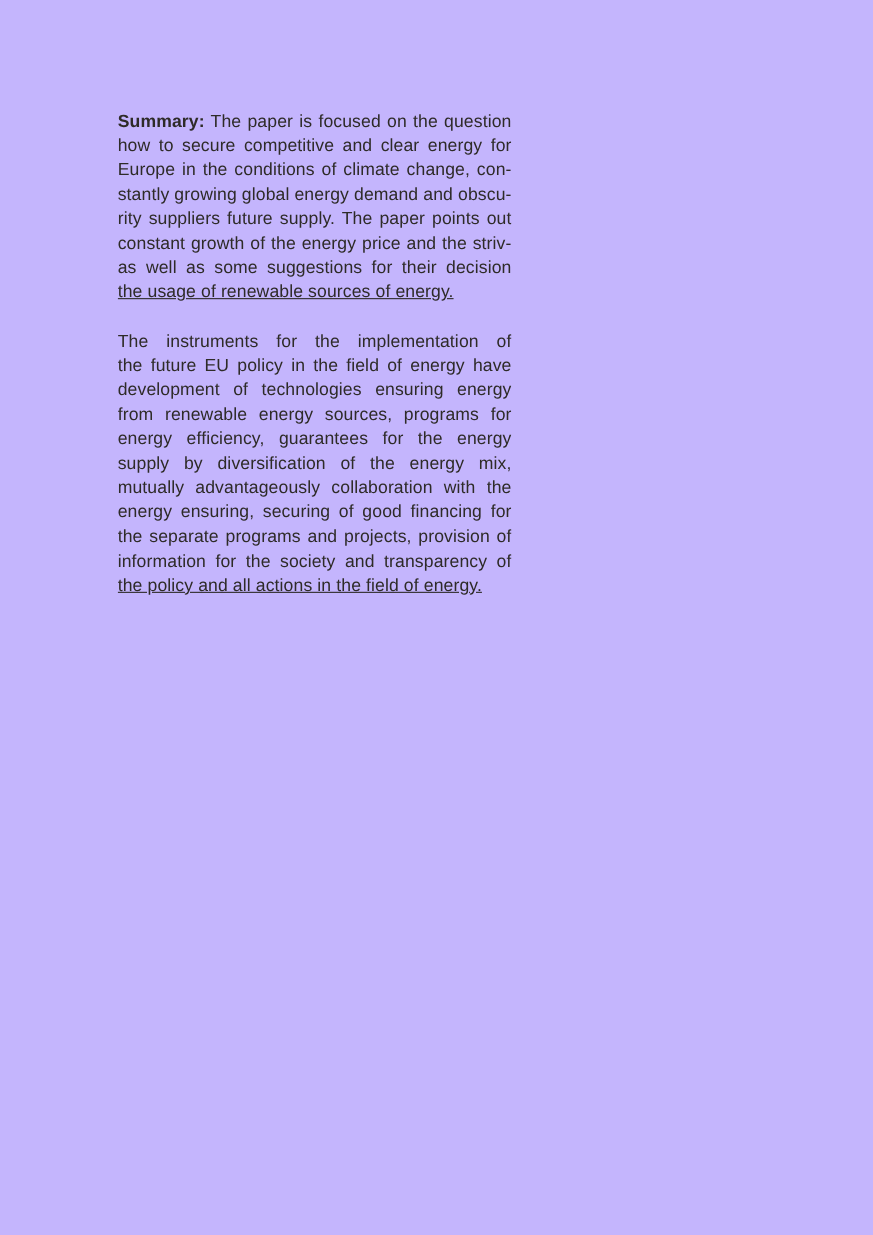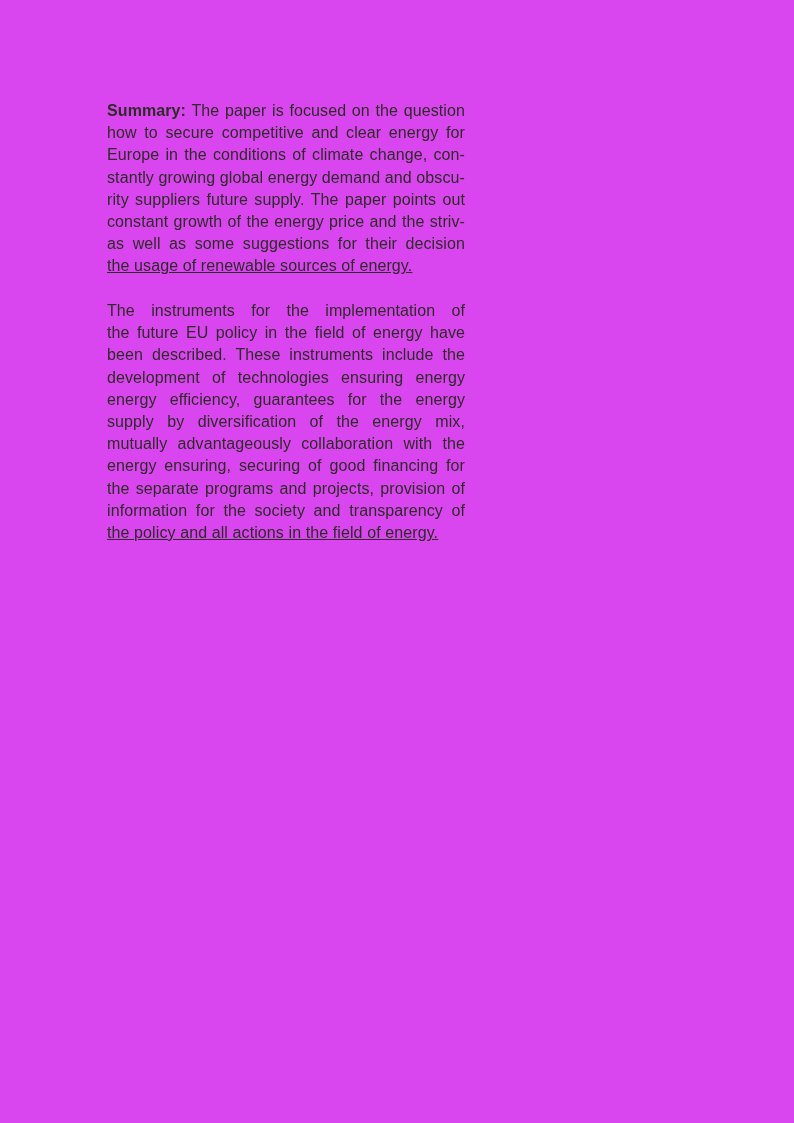--- a/index.html
+++ b/index.html
@@ -4,21 +4,21 @@
 <style>
   html, body {
     margin: 0;
     padding: 0;
     background: #ffffff;
   }
   .page {
     position: relative;
     width: 794px;
     height: 1123px;
-    background: #d946ef;
+    background: #c4b5fd;
     overflow: hidden;
     font-family: "Liberation Sans", sans-serif;
   }
   .text-column {
     position: absolute;
     left: 107px;
     top: 100px;
     width: 358px;
     color: #2e2b28;
     font-size: 16px;
@@ -52,22 +52,22 @@
         <div class="line">Europe in the conditions of climate change, con-</div>
         <div class="line">stantly growing global energy demand and obscu-</div>
         <div class="line">rity suppliers future supply. The paper points out</div>
         <div class="line">constant growth of the energy price and the striv-</div>
         <div class="line">as well as some suggestions for their decision like</div>
         <div class="line last">the usage of renewable sources of energy.</div>
       </div>
       <div class="paragraph">
         <div class="line">The instruments for the implementation of</div>
         <div class="line">the future EU policy in the field of energy have</div>
-        <div class="line">been described. These instruments include the</div>
         <div class="line">development of technologies ensuring energy</div>
+        <div class="line">from renewable energy sources, programs for</div>
         <div class="line">energy efficiency, guarantees for the energy</div>
         <div class="line">supply by diversification of the energy mix,</div>
         <div class="line">mutually advantageously collaboration with the</div>
         <div class="line">energy ensuring, securing of good financing for</div>
         <div class="line">the separate programs and projects, provision of</div>
         <div class="line">information for the society and transparency of</div>
         <div class="line last">the policy and all actions in the field of energy.</div>
       </div>
     </div>
 </div>

